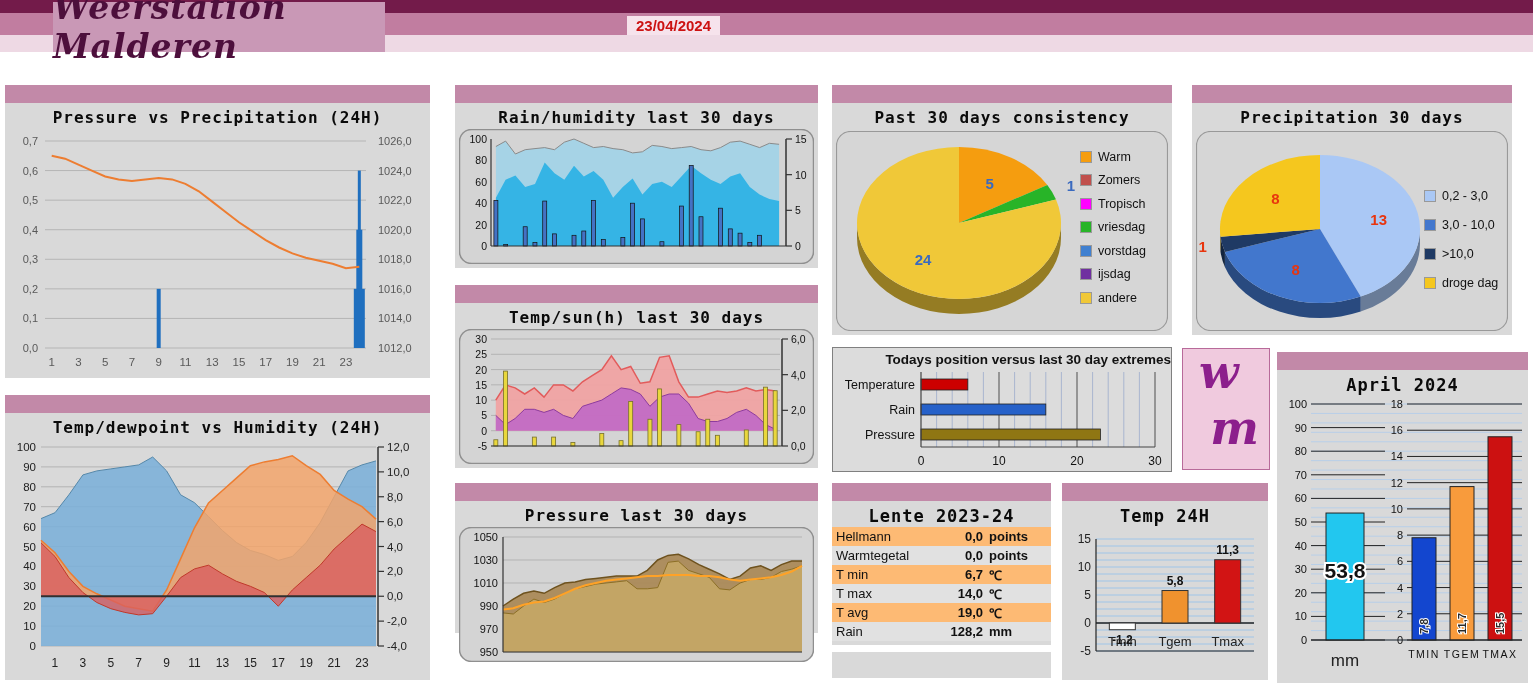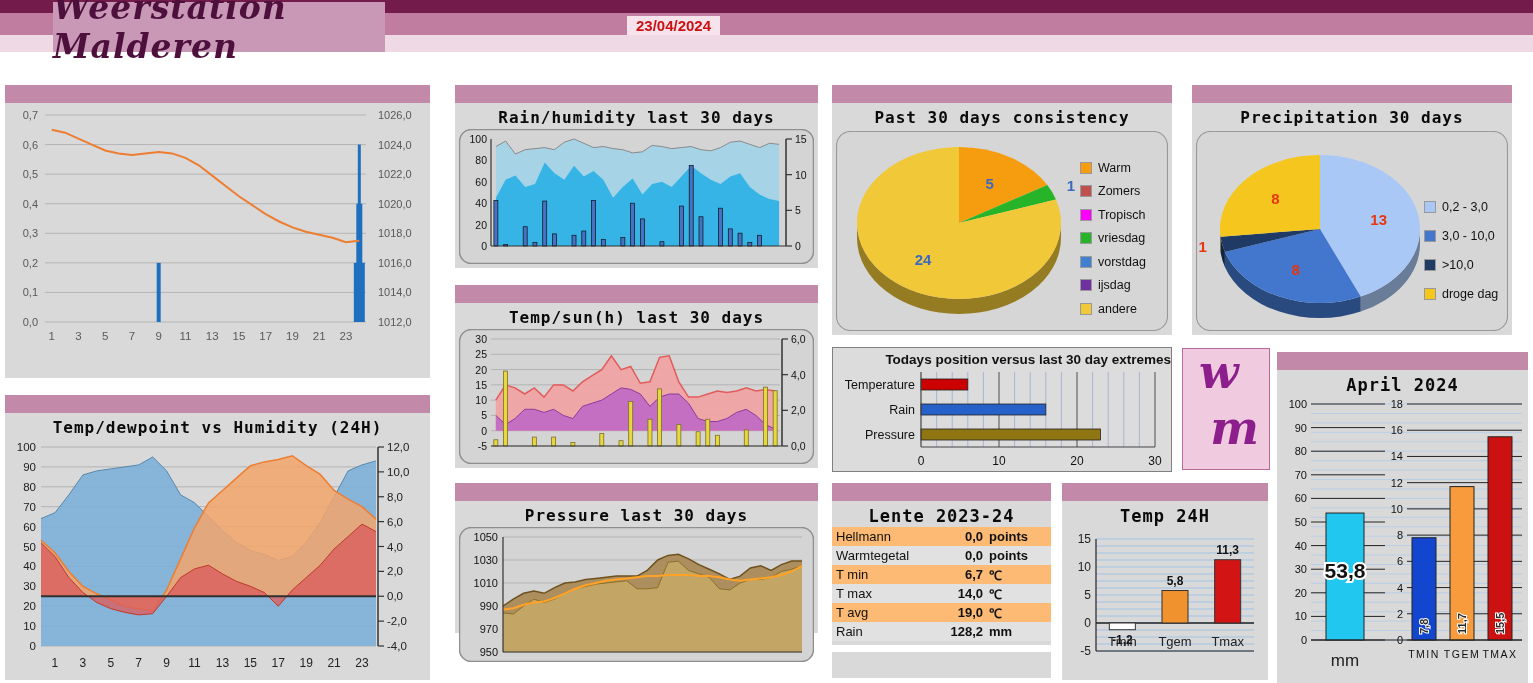--- a/index.html
+++ b/index.html
@@ -26,21 +26,21 @@
   .todays{background:#dcdcdc;border:1px solid #808080;}
   .todays-title{font-weight:bold;font-size:13.5px;text-align:right;padding-top:4px;height:18px;color:#111;}
   
   .lrow{display:flex;align-items:center;height:19px;font-size:13px;color:#111;padding:0 4px;}
   .lrow.odd{background:#fdba74;}
   .lrow.even{background:#e1e1e1;}
   .lrow .lab{flex:1;}
   .lrow .val{width:58px;text-align:right;font-weight:bold;}
   .lrow .unit{width:58px;padding-left:6px;font-weight:bold;}
   
-  .legend{position:absolute;margin-top:11px;}
+  .legend{position:absolute;}
   .litem{display:flex;align-items:center;font-size:12.5px;color:#111;}
   .lsw{width:10px;height:10px;margin-right:6px;border:1px solid #999;flex:0 0 auto;}
   .logo{position:absolute;background:#f0cade;border:1px solid #b86a9a;}
   .logo .w{position:absolute;left:16px;top:-4px;font-family:"DejaVu Serif",serif;font-style:italic;
            font-weight:bold;font-size:46px;color:#8c1f8c;}
   .logo .m{position:absolute;right:10px;top:52px;font-family:"DejaVu Serif",serif;font-style:italic;
            font-weight:bold;font-size:46px;color:#8c1f8c;}
   .gstrip{position:absolute;background:#d9d9d9;}
 </style>
 </head>
@@ -51,20 +51,21 @@
   <div class="stripe stripe1"></div>
   <div class="stripe stripe2"></div>
   <div class="stripe stripe3"></div>
   <div class="title-box">
     <span>Weerstation Malderen</span>
   </div>
   <div class="date-box">23/04/2024</div>
 
   <div class="panel" style="left:5px;top:85px;width:425px;height:293px">
     <div class="strip"></div>
+    <div class="ptitle">Pressure vs Precipitation (24H)</div>
     <svg id="svg-pp" width="425" height="245">
         <line x1="40" y1="219" x2="361" y2="219" stroke="#b5b5b5" stroke-width="1"></line>
         <text x="33" y="223" text-anchor="end" font-size="11" fill="#595959">0,0</text>
         <line x1="40" y1="189.42857142857144" x2="361" y2="189.42857142857144" stroke="#b5b5b5" stroke-width="1"></line>
         <text x="33" y="193.42857142857144" text-anchor="end" font-size="11" fill="#595959">0,1</text>
         <line x1="40" y1="159.85714285714286" x2="361" y2="159.85714285714286" stroke="#b5b5b5" stroke-width="1"></line>
         <text x="33" y="163.85714285714286" text-anchor="end" font-size="11" fill="#595959">0,2</text>
         <line x1="40" y1="130.2857142857143" x2="361" y2="130.2857142857143" stroke="#b5b5b5" stroke-width="1"></line>
         <text x="33" y="134.2857142857143" text-anchor="end" font-size="11" fill="#595959">0,3</text>
         <line x1="40" y1="100.71428571428572" x2="361" y2="100.71428571428572" stroke="#b5b5b5" stroke-width="1"></line>

